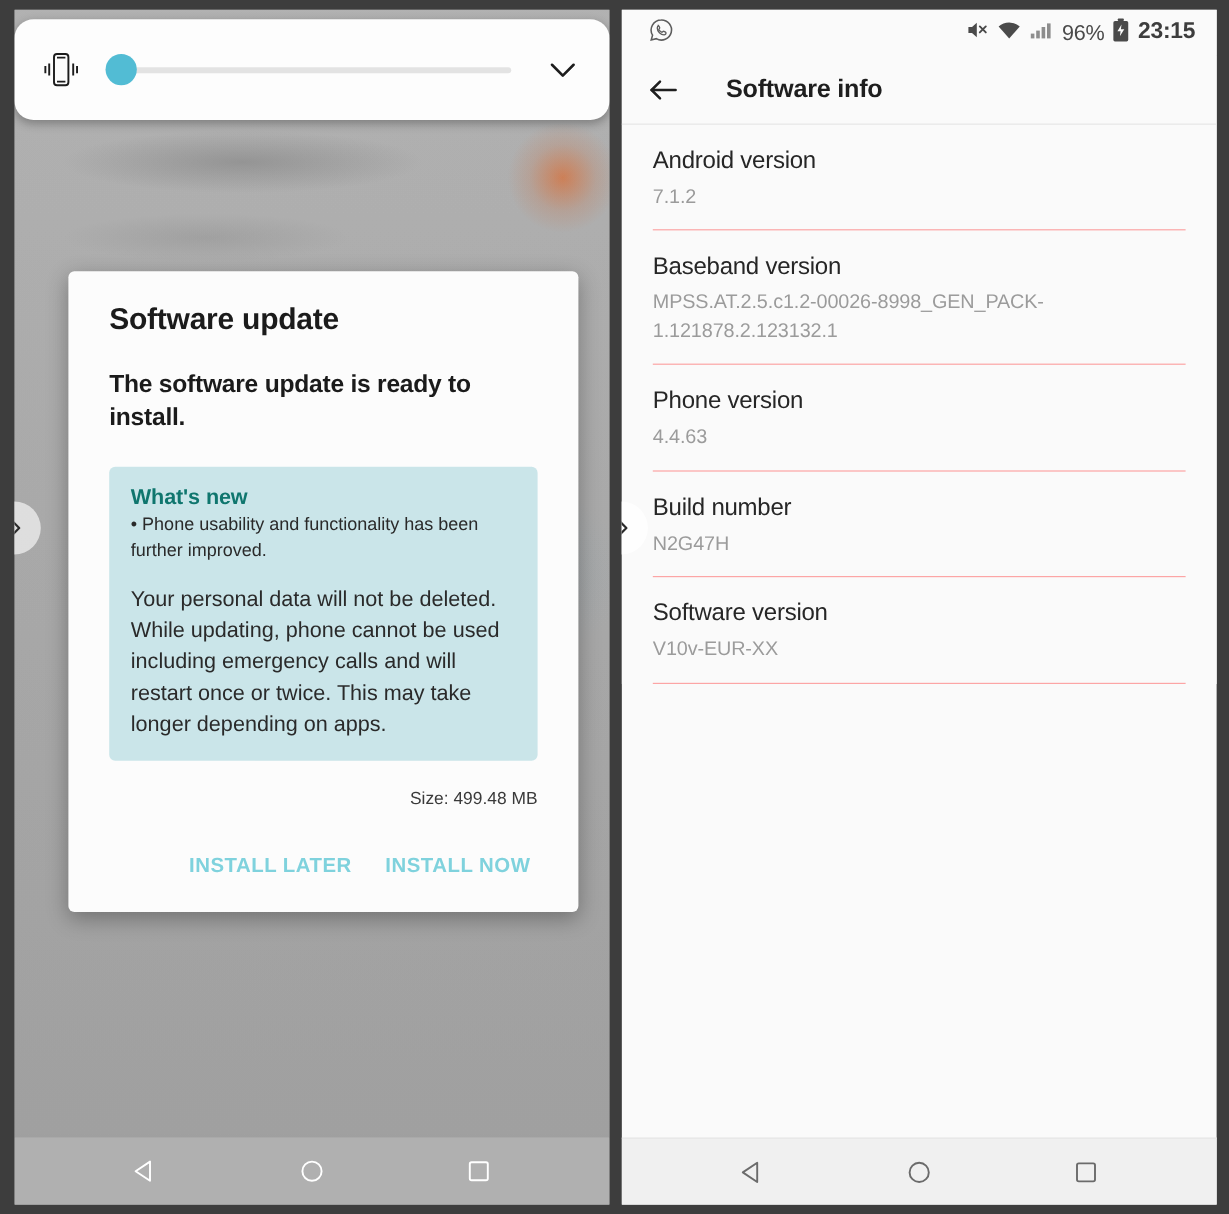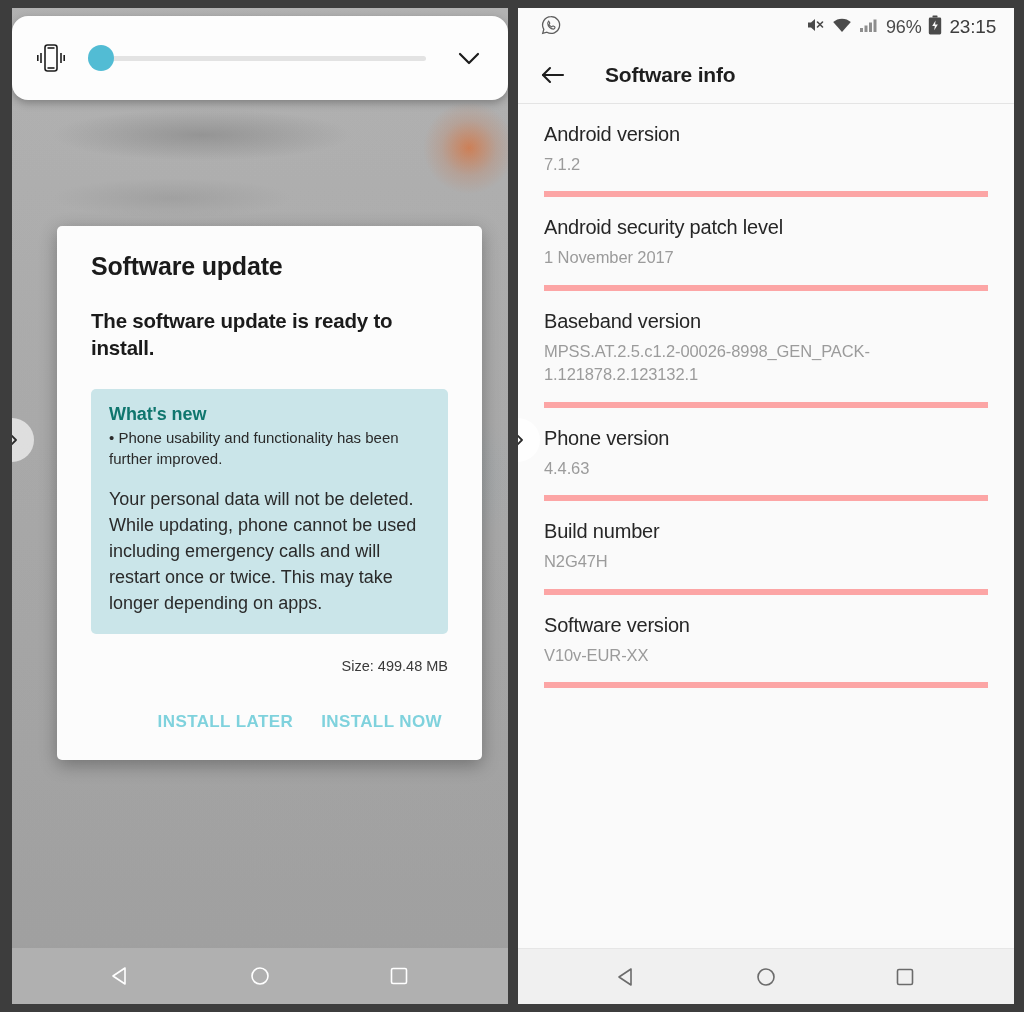--- a/index.html
+++ b/index.html
@@ -206,21 +206,21 @@
     display: flex;
     align-items: center;
     justify-content: space-between;
     padding: 0 18px 0 22px;
     background: #fafafa;
   }
   .sb-left  { display: flex; align-items: center; gap: 8px; }
   .sb-right { display: flex; align-items: center; gap: 7px; }
   .sb-icon  { display: block; }
   .sb-text  { font-size: 18px; color: #4a4a4a; letter-spacing: -0.2px; }
-  .sb-clock { font-size: 19px; color: #3d3d3d; letter-spacing: -0.2px; }
+  .sb-clock { font-size: 19px; color: #3d3d3d; letter-spacing: -0.2px; font-weight: bold; }
 
   .appbar {
     height: 58px;
     display: flex;
     align-items: center;
     padding-left: 22px;
     gap: 39px;
     background: #fafafa;
     border-bottom: 1px solid #e4e4e4;
   }
@@ -231,21 +231,21 @@
     color: #1e1e1e;
     letter-spacing: -0.2px;
   }
 
   .info-list {
     padding: 0 26px 0 26px;
     background: #fafafa;
   }
   .info-row {
     padding: 18px 0 15px 0;
-    border-bottom: 6px solid #fca5a5;
+    border-bottom: 1px solid #fca5a5;
   }
   .info-label {
     font-size: 20px;
     color: #262626;
     letter-spacing: -0.2px;
     line-height: 1.25;
   }
   .info-value {
     margin-top: 6px;
     font-size: 16.5px;
@@ -391,24 +391,20 @@
         </span>
         <span class="appbar-title">Software info</span>
       </div>
 
       <div class="info-list">
         <div class="info-row">
           <div class="info-label">Android version</div>
           <div class="info-value">7.1.2</div>
         </div>
         <div class="info-row">
-          <div class="info-label">Android security patch level</div>
-          <div class="info-value">1 November 2017</div>
-        </div>
-        <div class="info-row">
           <div class="info-label">Baseband version</div>
           <div class="info-value">MPSS.AT.2.5.c1.2-00026-8998_GEN_PACK-1.121878.2.123132.1</div>
         </div>
         <div class="info-row">
           <div class="info-label">Phone version</div>
           <div class="info-value">4.4.63</div>
         </div>
         <div class="info-row">
           <div class="info-label">Build number</div>
           <div class="info-value">N2G47H</div>

